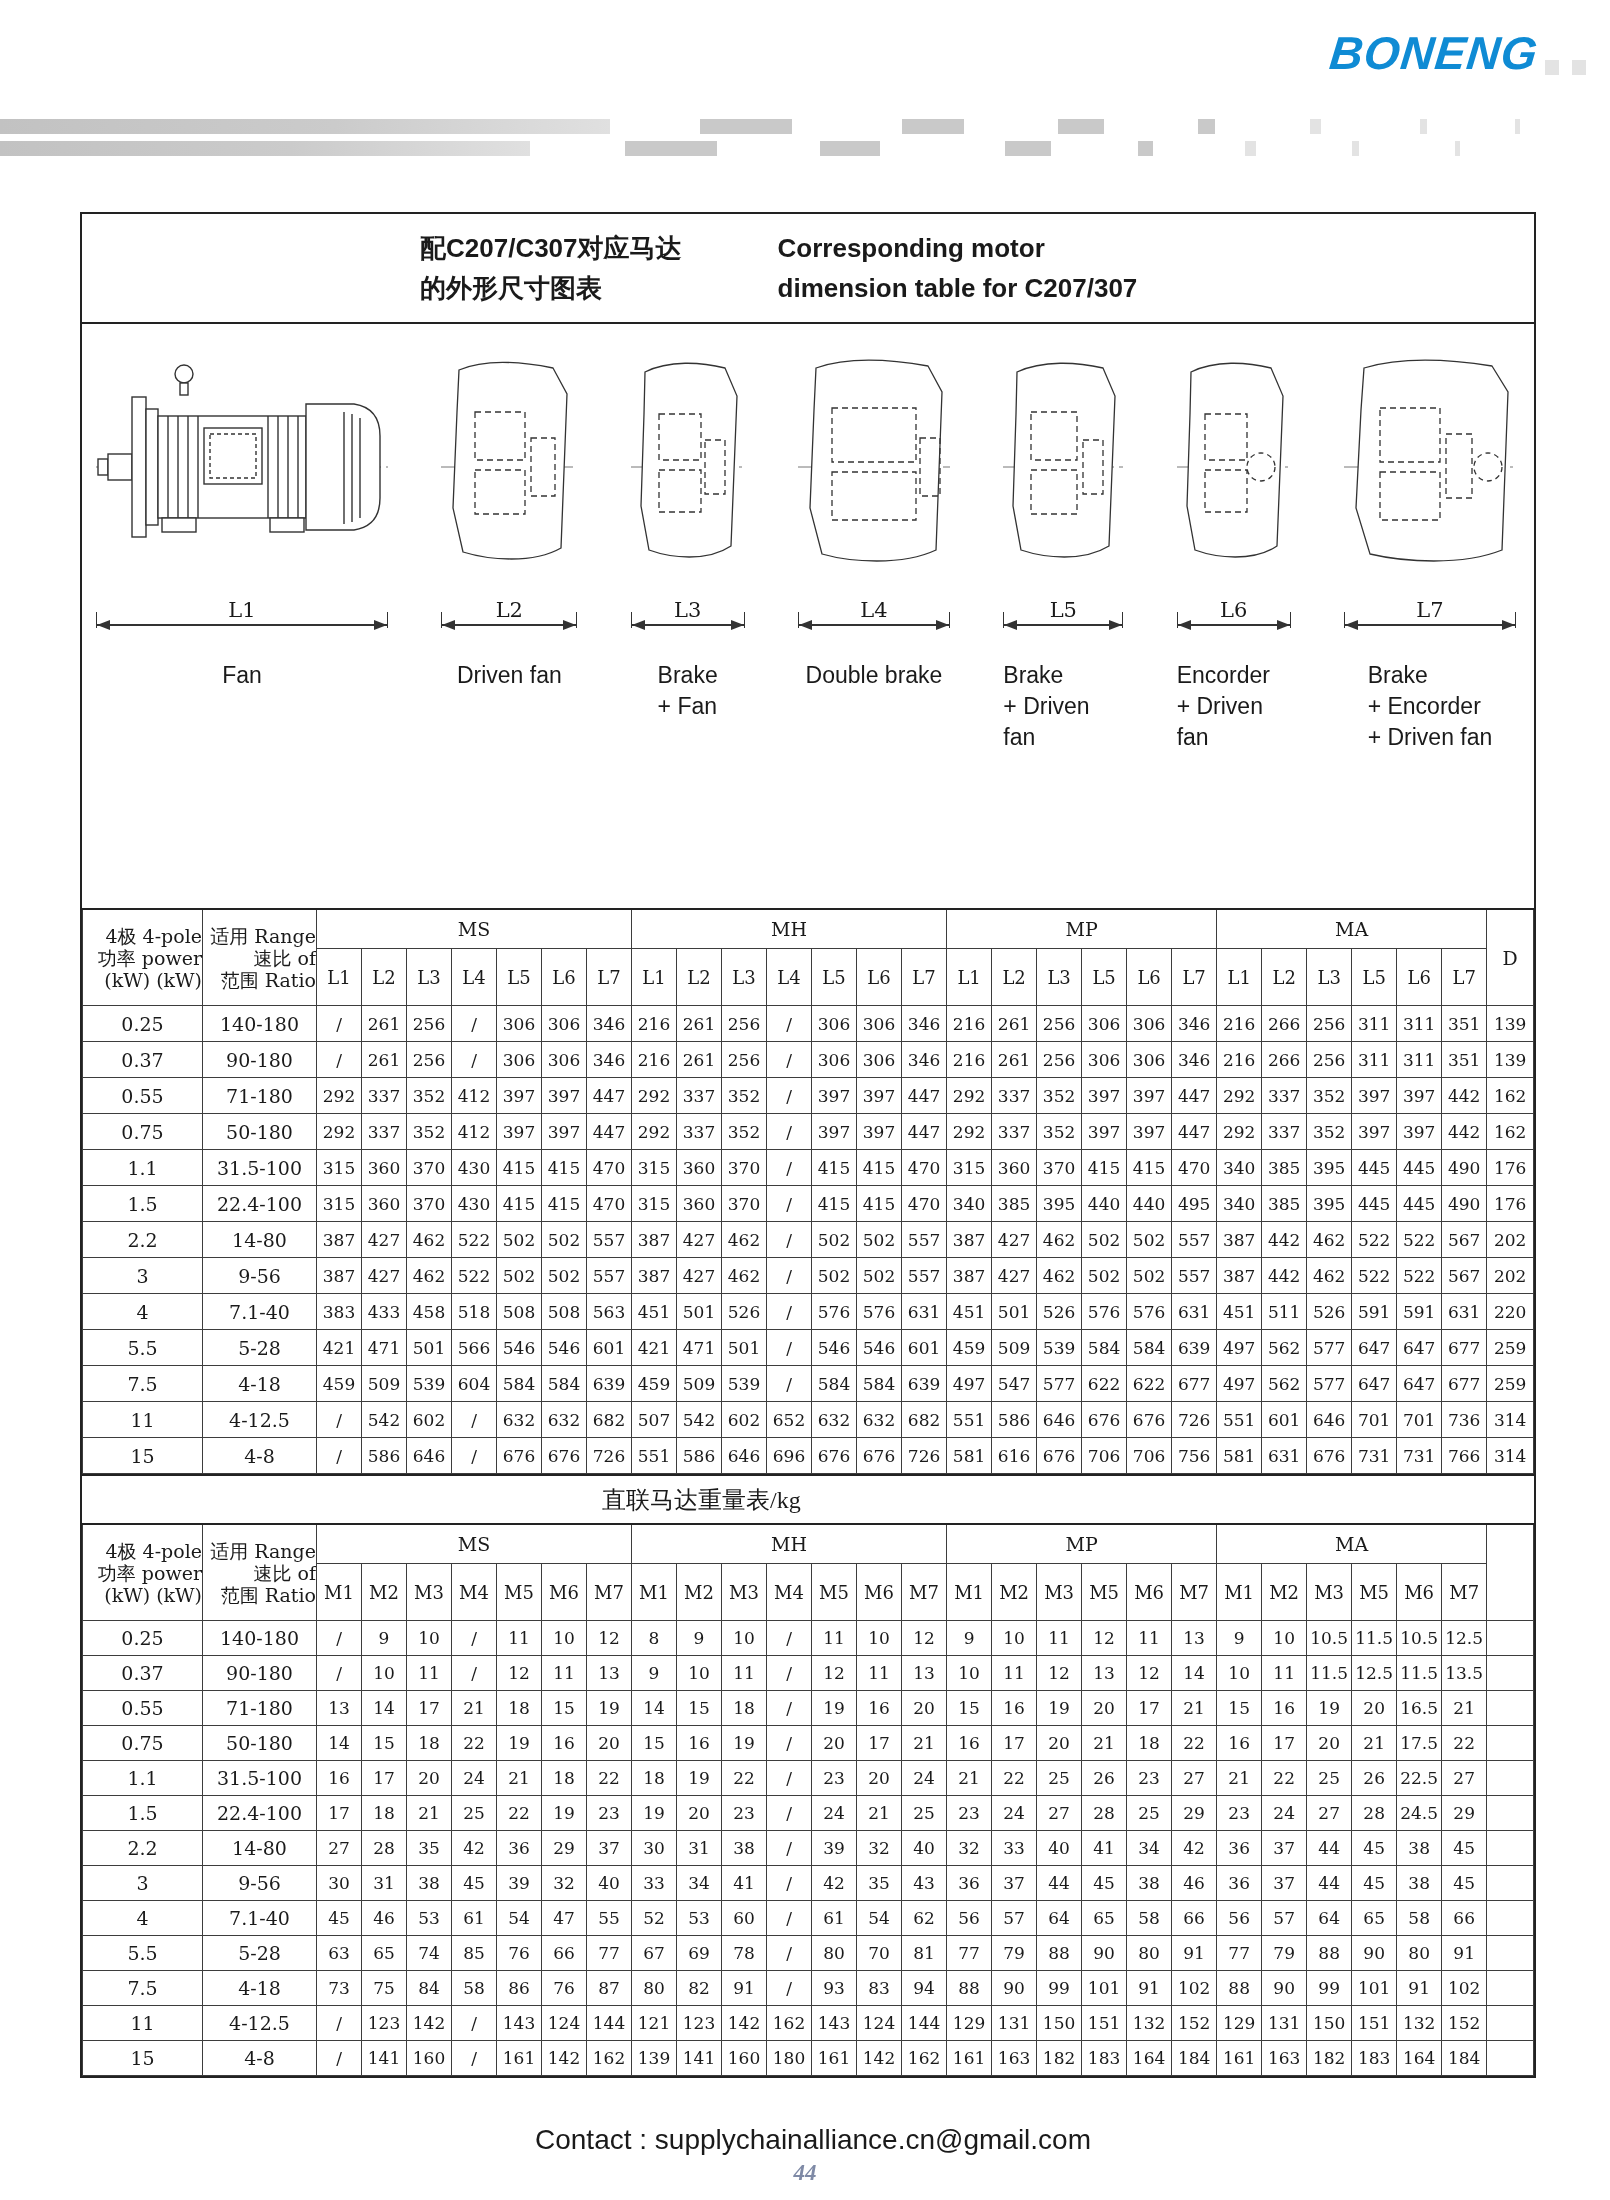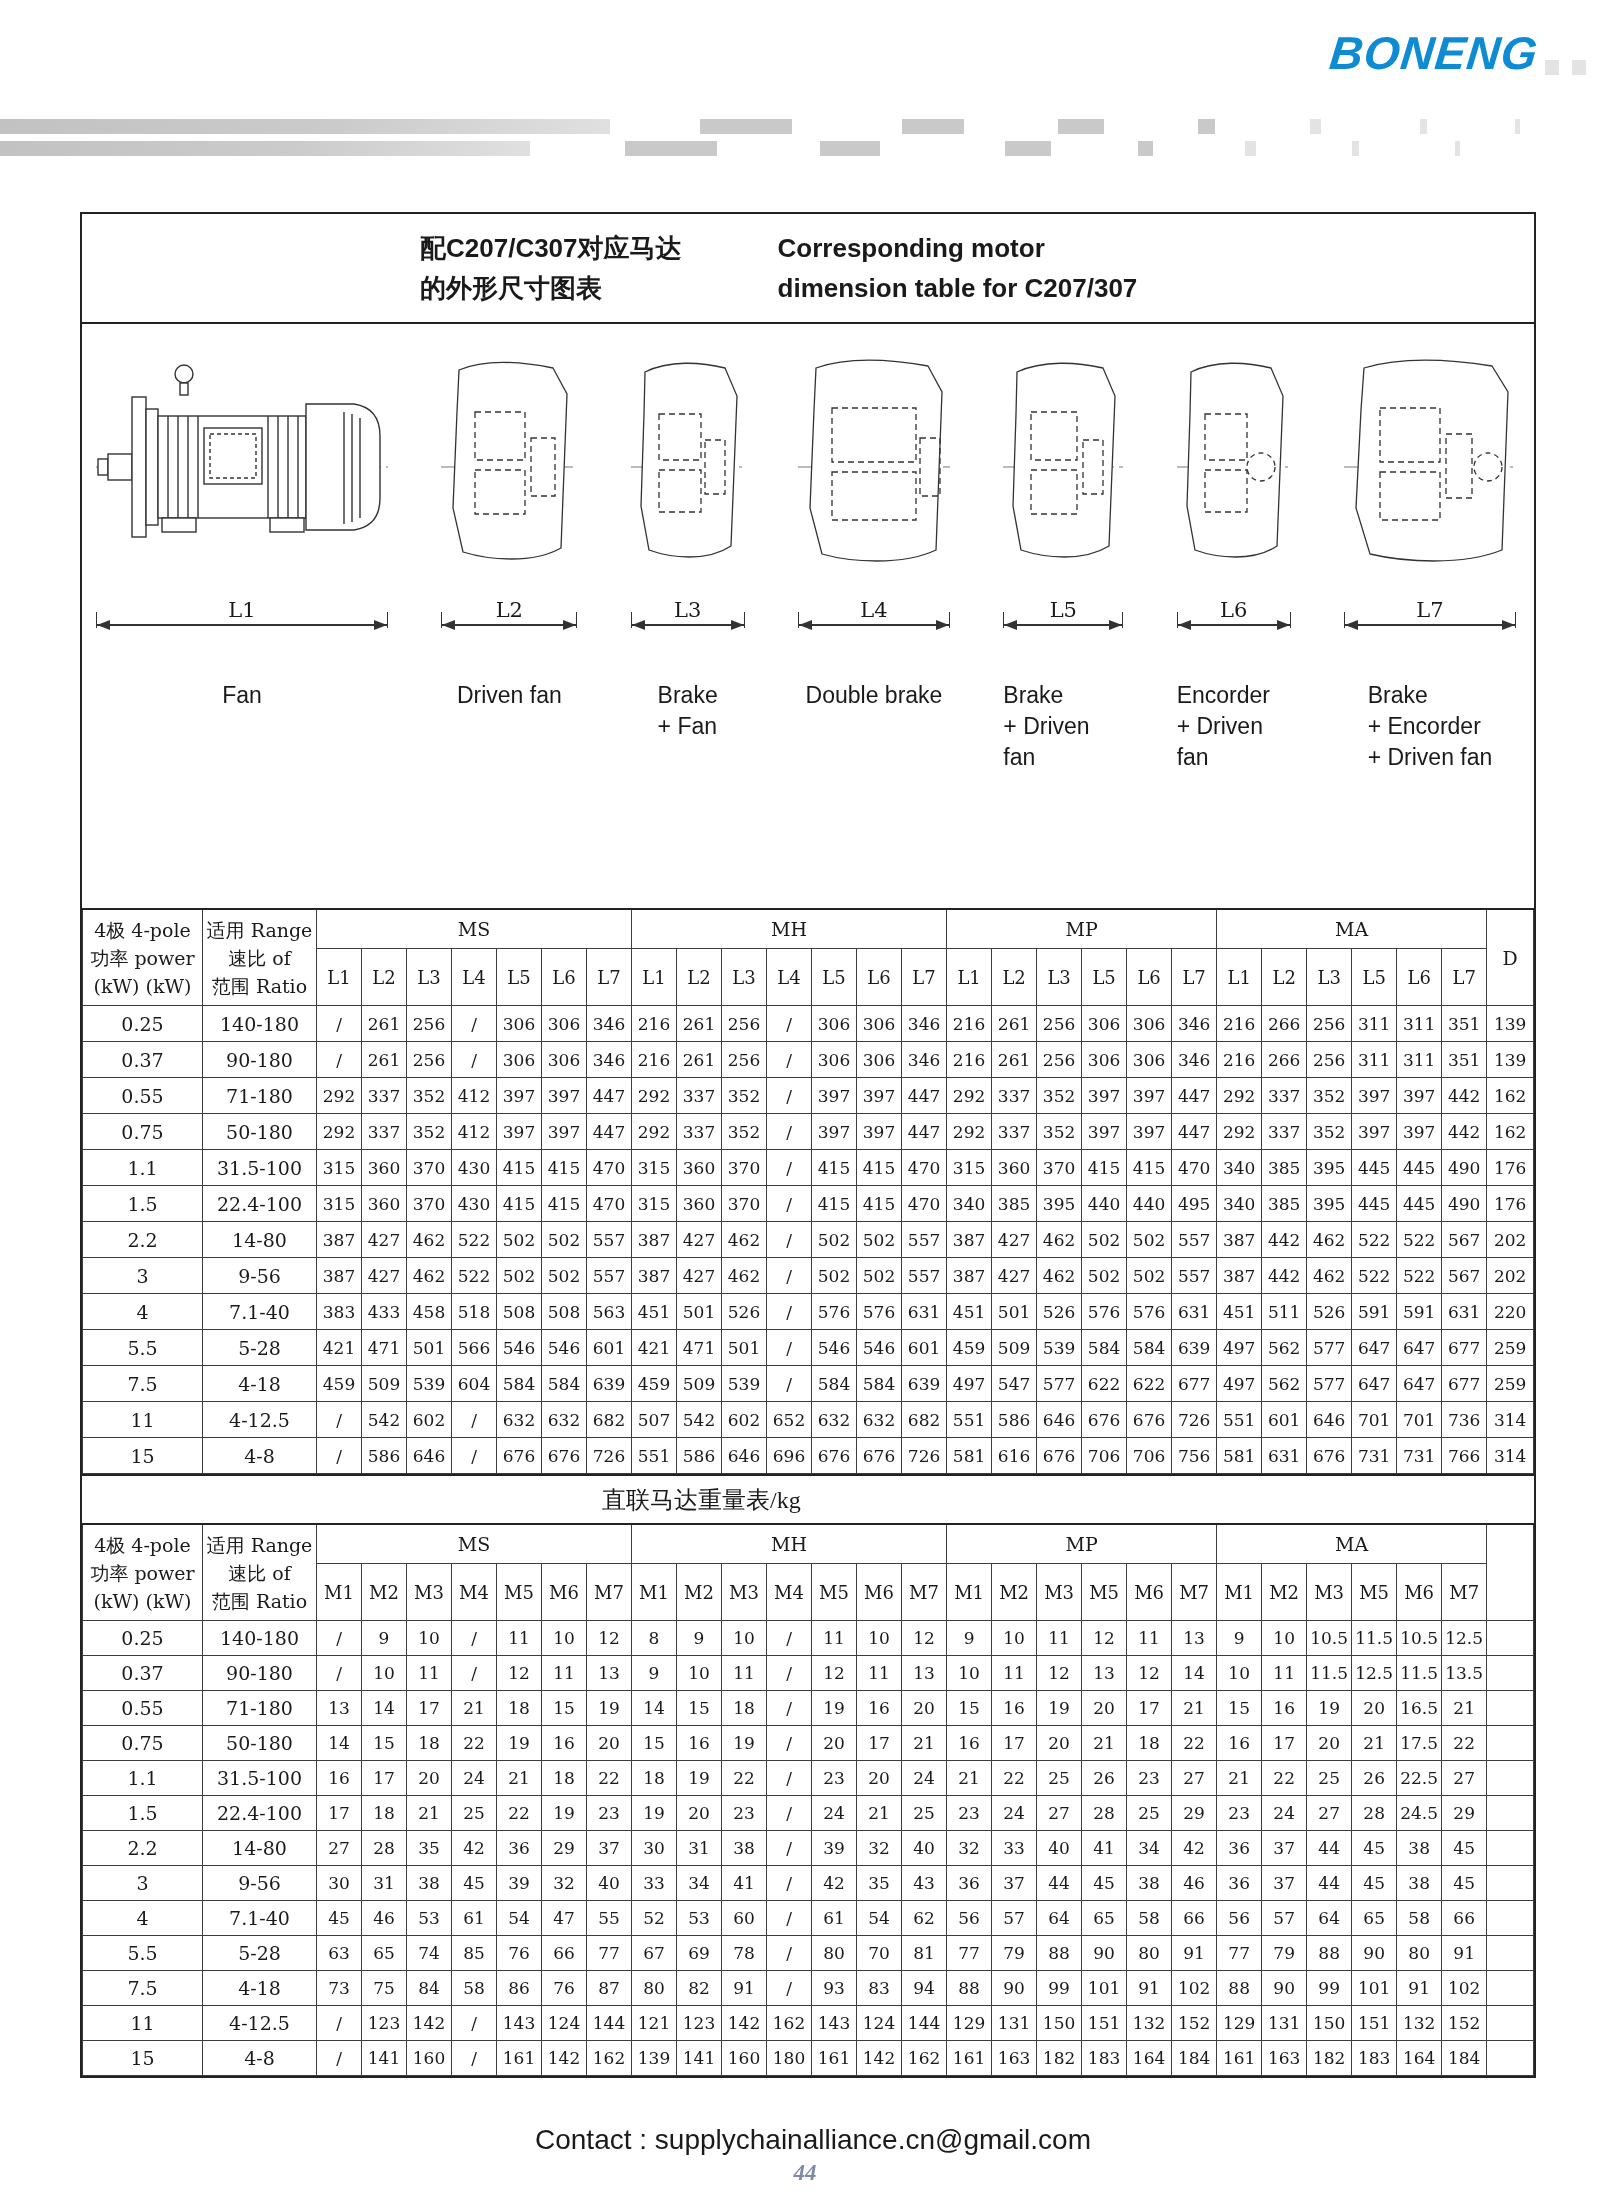--- a/index.html
+++ b/index.html
@@ -25,37 +25,37 @@
   .variant svg{display:block;}
   .dim-wrap{position:relative;width:100%;margin-top:6px;height:30px;}
   .dim-label{text-align:center;font-family:"DejaVu Serif",serif;font-size:21px;margin-bottom:2px;}
   .dim-line{position:relative;height:0;border-top:2px solid #333;margin:0 1px;}
   .dim-line::before{content:"";position:absolute;left:0;top:-6px;border-right:13px solid #333;
       border-top:5px solid transparent;border-bottom:5px solid transparent;}
   .dim-line::after{content:"";position:absolute;right:0;top:-6px;border-left:13px solid #333;
       border-top:5px solid transparent;border-bottom:5px solid transparent;}
   .dim-tick-l,.dim-tick-r{position:absolute;top:14px;width:0;height:16px;border-left:1px solid #333;}
   .dim-tick-l{left:0;} .dim-tick-r{right:0;}
-  .variant-label{margin-top:52px;font-size:23px;line-height:31px;white-space:pre-line;text-align:left;}
+  .variant-label{margin-top:32px;font-size:23px;line-height:31px;white-space:pre-line;text-align:left;}
 
   
   .band{display:flex;align-items:center;gap:74px;border-top:2px solid #222;
         padding-left:520px;height:47px;}
   .band .zh{font-size:24px;font-family:"Liberation Serif",serif;}
   .band .en{font-size:26px;}
 
   
   table.data{border-collapse:collapse;table-layout:fixed;width:100%;border-top:2px solid #222;}
   table.data th,table.data td{border:1px solid #3d3d3d;text-align:center;vertical-align:middle;
         padding:0;overflow:hidden;}
   table.data .g-row th{height:38px;font-family:"DejaVu Serif",serif;font-size:19px;font-weight:normal;}
   table.data .s-row th{height:56px;font-family:"DejaVu Serif",serif;font-size:18px;font-weight:normal;}
   table.data td{height:35px;font-family:"DejaVu Serif",serif;font-size:17px;}
-  table.data .c-head{font-size:19px;line-height:28px;white-space:pre-line;font-weight:normal;
-        font-family:"Liberation Serif",serif;}
+  table.data .c-head{font-size:19px;line-height:22px;white-space:pre-line;font-weight:normal;
+        font-family:"Liberation Serif",serif;text-align:right;}
   table.data td.c-power,table.data td.c-ratio{font-size:19px;}
   table.weight td{height:34px;}
 
   
   .contact{position:absolute;left:8px;top:2124px;width:100%;text-align:center;font-size:28px;}
   .page-num{position:absolute;left:0;top:2160px;width:100%;text-align:center;
         font-family:"Liberation Serif",serif;font-style:italic;font-weight:bold;
         font-size:23px;color:#7f8aa6;}
 </style>
 </head>

